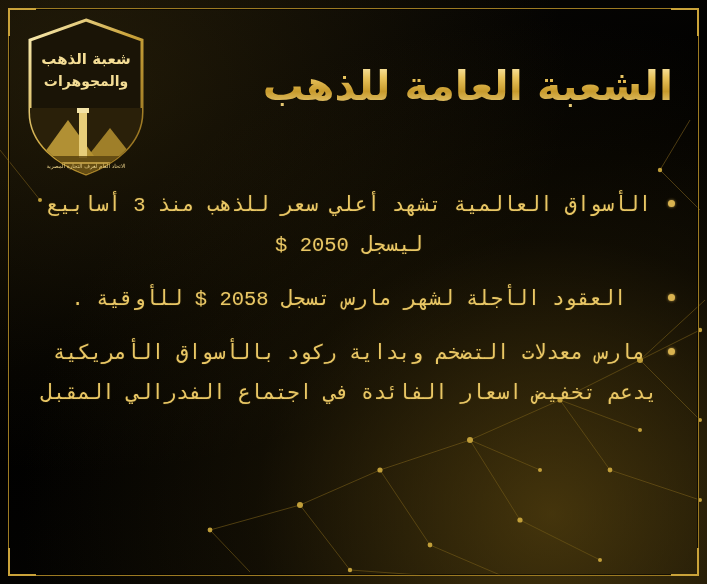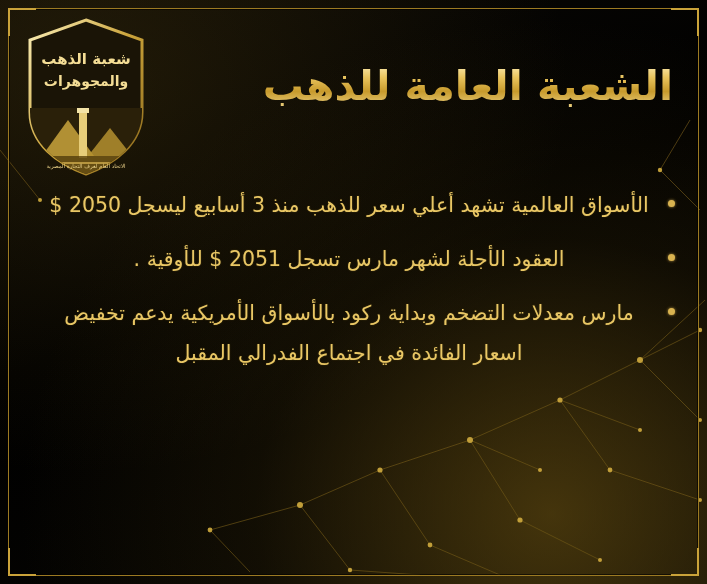--- a/index.html
+++ b/index.html
@@ -93,20 +93,21 @@
     right: 26px;
     left: 26px;
     direction: rtl;
   }
   .bullet-row {
     display: flex;
     flex-direction: row;
     align-items: flex-start;
     justify-content: flex-start;
     margin-bottom: 14px;
+    font-family: Liberation Mono, monospace;
   }
   .bullet-dot {
     flex: 0 0 auto;
     width: 7px;
     height: 7px;
     border-radius: 50%;
     background: #d9b350;
     margin: 14px 6px 0 10px;
     box-shadow: 0 0 3px rgba(217,179,80,0.8);
   }
@@ -218,21 +219,21 @@
 
   <div class="bullets">
 
     <div class="bullet-row">
       <span class="bullet-dot"></span>
       <div class="bullet-text">الأسواق العالمية تشهد أعلي سعر للذهب منذ 3 أسابيع ليسجل 2050 $</div>
     </div>
 
     <div class="bullet-row">
       <span class="bullet-dot"></span>
-      <div class="bullet-text">العقود الأجلة لشهر مارس تسجل 2051 $  للأوقية .</div>
+      <div class="bullet-text">العقود الأجلة لشهر مارس تسجل 2058 $  للأوقية .</div>
     </div>
 
     <div class="bullet-row">
       <span class="bullet-dot"></span>
       <div class="bullet-text">مارس معدلات التضخم وبداية ركود بالأسواق الأمريكية يدعم تخفيض اسعار الفائدة في اجتماع الفدرالي المقبل</div>
     </div>
 
   </div>
 </div>
 

